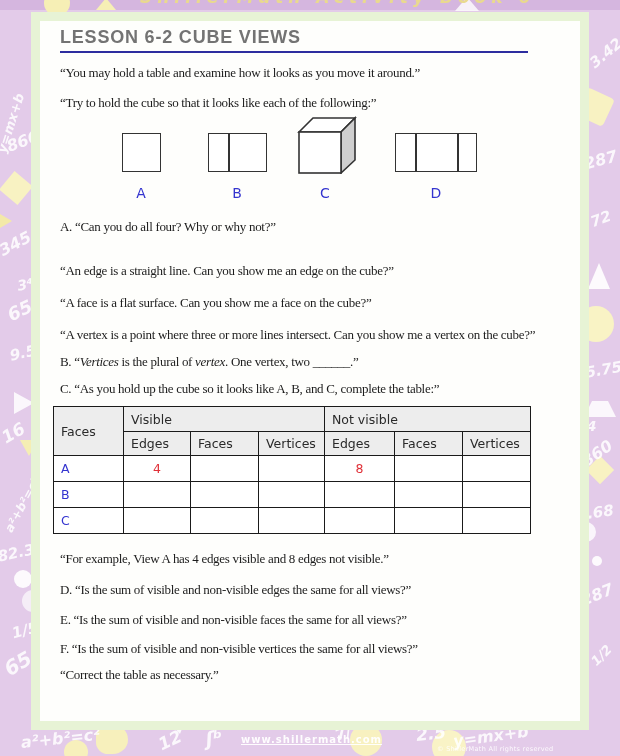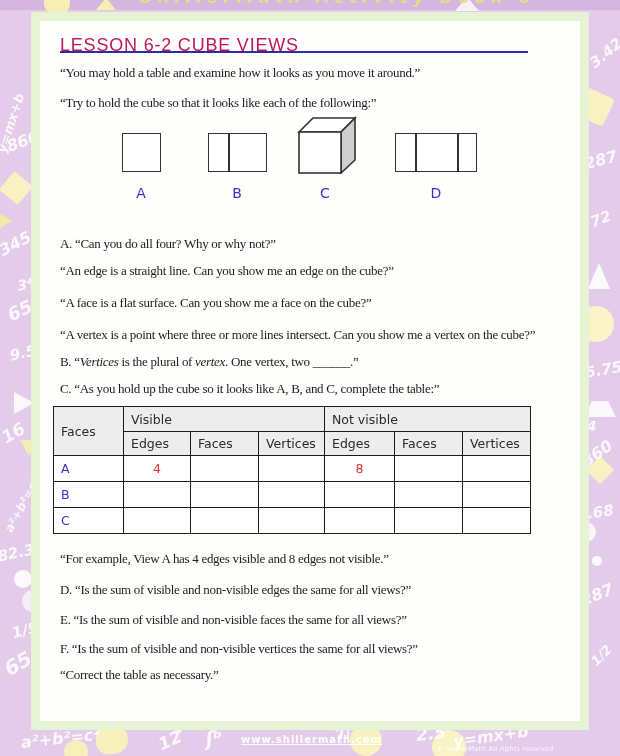--- a/index.html
+++ b/index.html
@@ -17,23 +17,23 @@
   }
   .shape{position:absolute;}
   .circ{border-radius:50%;}
   .tri{width:0;height:0;border-style:solid;border-color:transparent;}
   
   .card{
     position:absolute;left:31px;top:12px;width:540px;height:700px;
     background:#fefefc;border:9px solid #e7f3d5;
   }
   .title{
-    position:absolute;left:20px;top:14px;margin:0;
-    font-family:"Liberation Sans",sans-serif;font-weight:normal;font-size:18px;
-    letter-spacing:.8px;color:#be185d;
+    position:absolute;left:20px;top:6px;margin:0;
+    font-family:"Liberation Sans",sans-serif;font-weight:bold;font-size:18px;
+    letter-spacing:.8px;color:#737373;
   }
   .rule{position:absolute;left:20px;top:30px;width:468px;height:0;border-top:2px solid #2d2d9f;}
   .t{
     position:absolute;left:20px;margin:0;font-size:13px;letter-spacing:-0.3px;
     color:#1c1c1c;white-space:nowrap;
   }
   .t i{font-style:italic;}
   .figbox{position:absolute;background:#fff;border:1.5px solid #333;box-sizing:border-box;}
   .divider{position:absolute;top:0;bottom:0;width:1.5px;background:#333;}
   .figlabel{
@@ -144,21 +144,21 @@
   <div class="figbox" style="left:355px;top:112px;width:82px;height:39px;">
     <div class="divider" style="left:19px;"></div>
     <div class="divider" style="left:61px;"></div>
   </div>
 
   <span class="figlabel" style="left:89px">A</span>
   <span class="figlabel" style="left:185px">B</span>
   <span class="figlabel" style="left:273px">C</span>
   <span class="figlabel" style="left:384px">D</span>
 
-  <p class="t" style="top:215px">A. “Can you do all four? Why or why not?”</p>
+  <p class="t" style="top:198px">A. “Can you do all four? Why or why not?”</p>
   <p class="t" style="top:242px">“An edge is a straight line. Can you show me an edge on the cube?”</p>
   <p class="t" style="top:274px">“A face is a flat surface. Can you show me a face on the cube?”</p>
   <p class="t" style="top:306px">“A vertex is a point where three or more lines intersect. Can you show me a vertex on the cube?”</p>
 
   <p class="t" style="top:333px"><span>B. “</span><i>Vertices</i><span> is the plural of </span><i>vertex</i><span>. One vertex, two ______.”</span></p>
 
   <p class="t" style="top:360px">C. “As you hold up the cube so it looks like A, B, and C, complete the table:”</p>
 
   <table class="grid">
     <colgroup>

